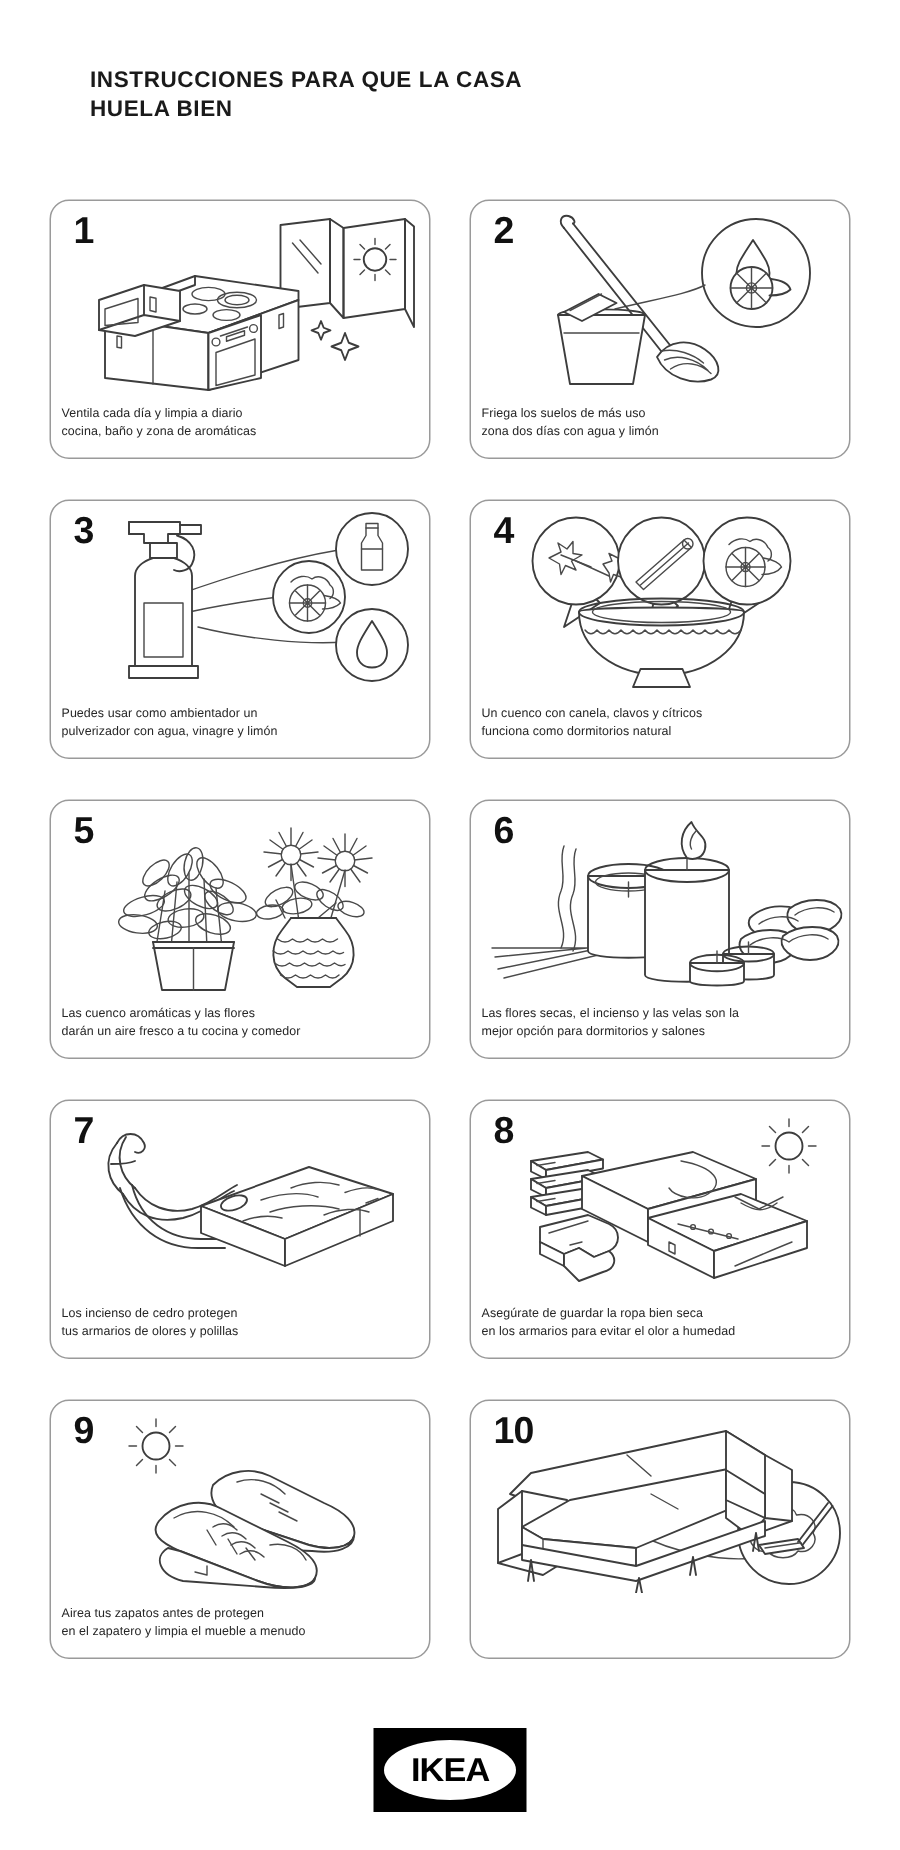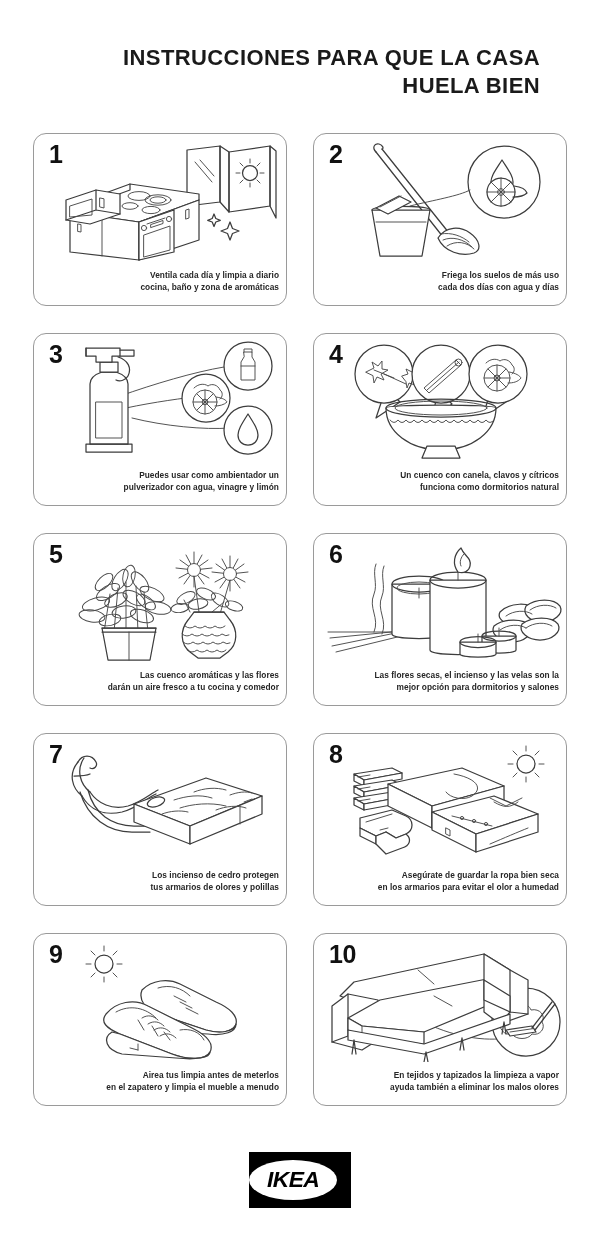--- a/index.html
+++ b/index.html
@@ -11,23 +11,23 @@
     width: 600px;
     height: 1233px;
     font-family: "Liberation Sans", sans-serif;
     color: #1a1a1a;
     overflow: hidden;
     position: relative;
   }
 
   
   .page-title {
-    text-align: right;
+    text-align: left;
     font-weight: bold;
-    font-size: 22px;
+    font-size: 15px;
     letter-spacing: 0.4px;
     line-height: 1.28;
     color: #1a1a1a;
     padding: 44px 60px 0 60px;
     box-sizing: border-box;
   }
   .page-title .line { display: block; }
 
   
   .cards-grid {
@@ -70,41 +70,41 @@
     width: 254px;
     height: 122px;
   }
   .card-art svg { display: block; width: 100%; height: 100%; }
 
   .card-caption {
     position: absolute;
     left: 7px;
     right: 7px;
     bottom: 11px;
-    text-align: right;
+    text-align: left;
     font-size: 8.3px;
-    font-weight: bold;
+    font-weight: normal;
     line-height: 1.42;
     color: #262626;
     letter-spacing: 0.05px;
   }
   .card-caption .cline { display: block; }
 
   
   .footer-logo {
     position: absolute;
     left: 50%;
     transform: translateX(-50%);
     top: 1152px;
     width: 102px;
     height: 56px;
     background: #000000;
     display: flex;
     align-items: center;
-    font-style: italic;
+    justify-content: center;
   }
   .logo-ellipse {
     width: 88px;
     height: 40px;
     background: #ffffff;
     border-radius: 50%;
     display: flex;
     align-items: center;
     justify-content: center;
   }
@@ -224,21 +224,21 @@
         <path class="fil-w" d="M58 70 L116 70 L108 116 L66 116 Z"></path>
         <path class="ln" d="M58 70 C58 65 116 65 116 70"></path>
         <path class="ln-thin" d="M62 82 L112 82"></path>
 
         <path class="fil-w" d="M62 68 L85 56 L97 62 L74 74 Z"></path>
         <path class="ln-thin" d="M66 67 L87 56"></path>
       </svg>
     </div>
     <div class="card-caption">
       <span class="cline">Friega los suelos de más uso</span>
-      <span class="cline">cada dos días con agua y días</span>
+      <span class="cline">zona dos días con agua y limón</span>
     </div>
   </div>
 
   <div class="card">
     <div class="card-number">3</div>
     <div class="card-art">
       <svg viewBox="0 0 254 122">
 
         <path class="ln-thin" d="M86 56 C120 44 160 32 190 27"></path>
         <path class="ln-thin" d="M92 68 C120 62 150 58 168 56"></path>
@@ -578,21 +578,21 @@
         </g>
 
         <path class="ln-thin" d="M146 90 C156 88 166 92 170 100"></path>
 
         <path class="fil-w" d="M78 92 C68 98 72 110 88 114 L142 118 C162 120 176 118 176 112
                                C172 120 154 120 138 114 L86 94 Z"></path>
         <path class="ln-thin" d="M96 108 L104 110 M104 104 L104 110"></path>
       </svg>
     </div>
     <div class="card-caption">
-      <span class="cline">Airea tus limpia antes de meterlos</span>
+      <span class="cline">Airea tus zapatos antes de protegen</span>
       <span class="cline">en el zapatero y limpia el mueble a menudo</span>
     </div>
   </div>
 
   <div class="card">
     <div class="card-number">10</div>
     <div class="card-art">
       <svg viewBox="0 0 254 122">
 
         <path class="ln-thin" d="M118 86 C150 100 184 102 200 96"></path>
@@ -627,24 +627,20 @@
         <path class="fil-w" d="M170 40 L196 56 L196 72 L170 60 Z"></path>
 
         <path class="fil-w" d="M34 90 L110 104 L196 74 L196 84 L110 114 L34 100 Z"></path>
 
         <path class="ln" d="M40 100 L42 114 M40 100 L38 114"></path>
         <path class="ln" d="M112 112 L114 122 M112 112 L110 122"></path>
         <path class="ln" d="M190 82 L192 94 M190 82 L188 94"></path>
         <path class="ln" d="M148 98 L150 110 M148 98 L146 110"></path>
       </svg>
     </div>
-    <div class="card-caption">
-      <span class="cline">En tejidos y tapizados la limpieza a vapor</span>
-      <span class="cline">ayuda también a eliminar los malos olores</span>
-    </div>
   </div>
 
 </div>
 
 <div class="footer-logo">
   <div class="logo-ellipse">
     <span class="logo-text">IKEA</span>
   </div>
 </div>
 

